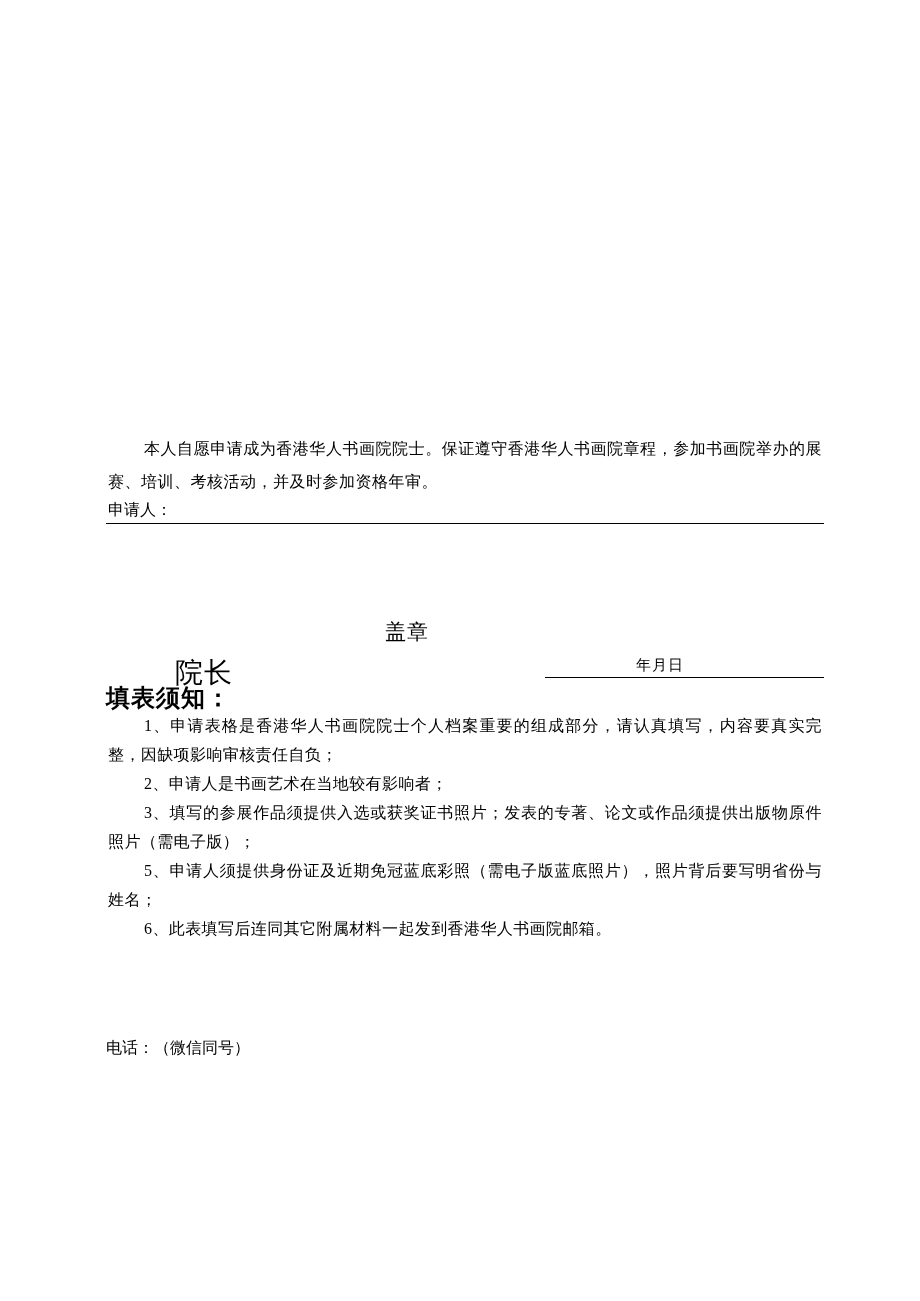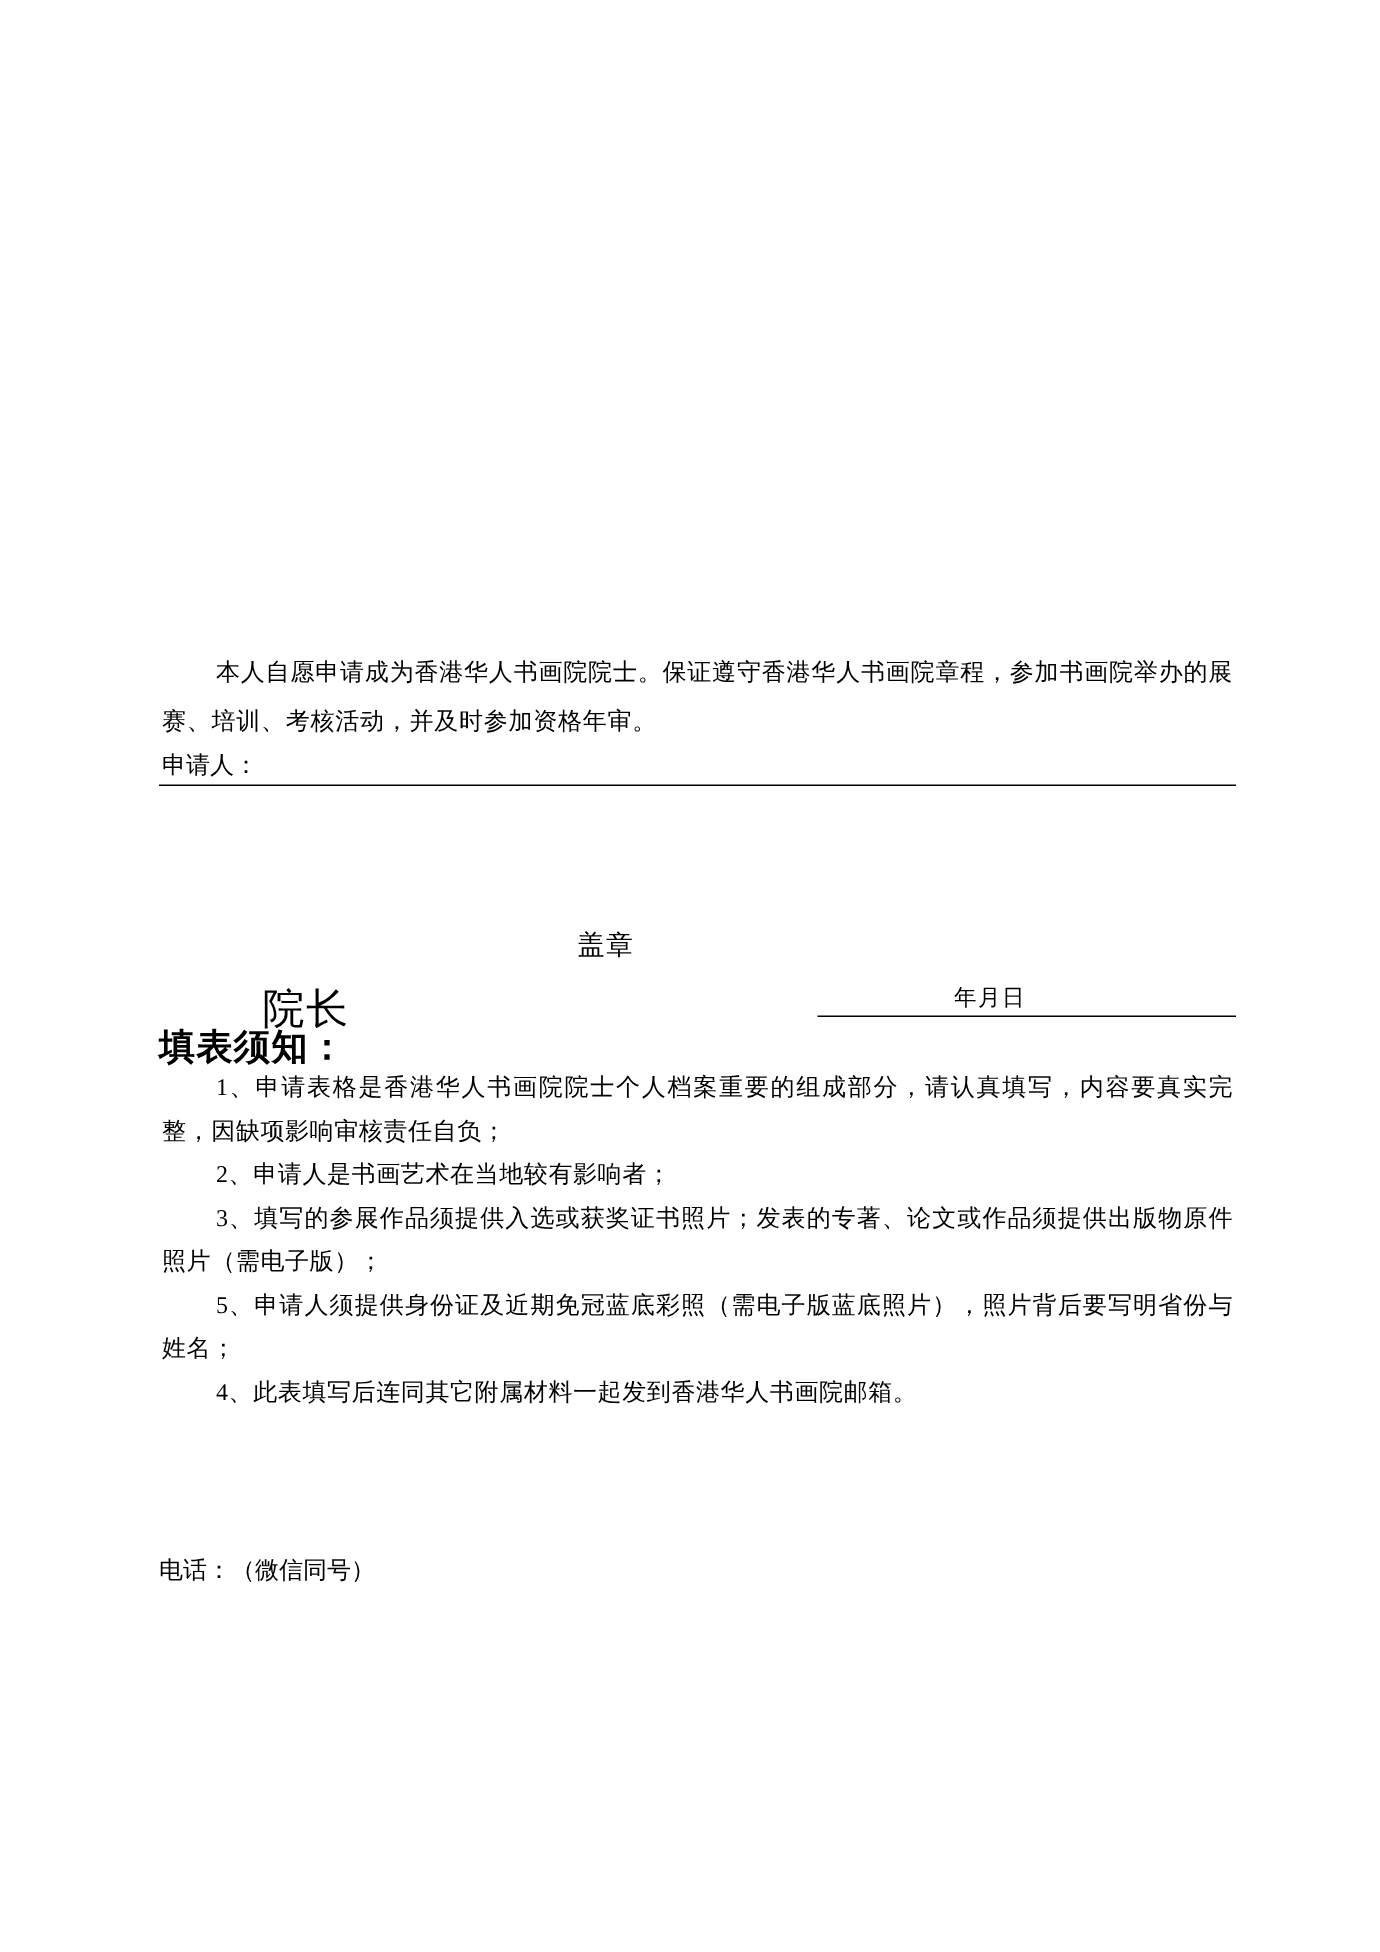--- a/index.html
+++ b/index.html
@@ -24,21 +24,21 @@
     text-indent: 36px;
   }
   .applicant {
     top: 500px; left: 108px; width: 714px;
     font-size: 16px; 
   }
   .rule { border-top: 1px solid #000; height: 0; }
   .rule-applicant { top: 523px; left: 106px; width: 718px; }
 
   .president { top: 654px; left: 175px; font-size: 28px; letter-spacing: 1px; }
-  .seal      { top: 618px; left: 385px; font-size: 18px; letter-spacing: 1px; }
+  .seal      { top: 618px; left: 385px; font-size: 21px; letter-spacing: 1px; }
 
   .date-label { top: 656px; left: 636px; font-size: 15px; letter-spacing: 1px; }
   .rule-date  { top: 677px; left: 545px; width: 279px; }
 
   .notes-title {
     top: 682px; left: 106px;
     font-size: 24px; font-weight: bold; letter-spacing: 1px;
   }
   .notes {
     top: 711px; left: 108px; width: 714px;
@@ -73,20 +73,20 @@
 
   <div class="abs rule rule-date"></div>
 
   <h2 class="abs notes-title">填表须知：</h2>
 
   <div class="abs notes">
     <p>1、申请表格是香港华人书画院院士个人档案重要的组成部分，请认真填写，内容要真实完整，因缺项影响审核责任自负；</p>
     <p>2、申请人是书画艺术在当地较有影响者；</p>
     <p>3、填写的参展作品须提供入选或获奖证书照片；发表的专著、论文或作品须提供出版物原件照片（需电子版）；</p>
     <p>5、申请人须提供身份证及近期免冠蓝底彩照（需电子版蓝底照片），照片背后要写明省份与姓名；</p>
-    <p>4、此表填写后连同其它附属材料一起发到香港华人书画院邮箱。</p>
+    <p>6、此表填写后连同其它附属材料一起发到香港华人书画院邮箱。</p>
   </div>
 
   <div class="abs contact">
     <p>电话：（微信同号）</p>
   </div>
 
 </div>
 
 </body></html>

